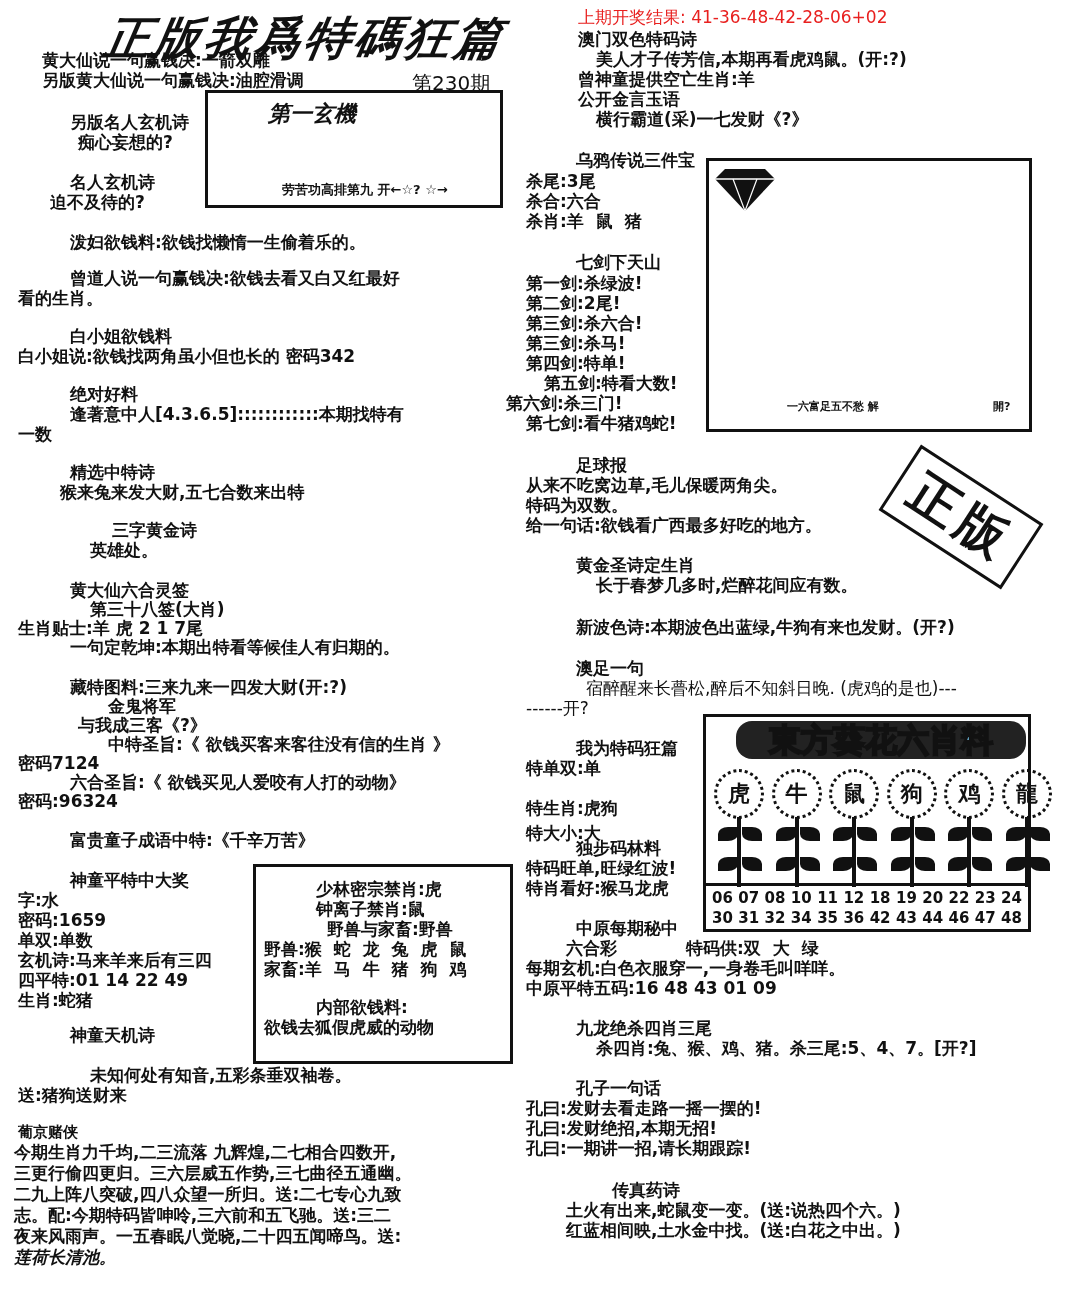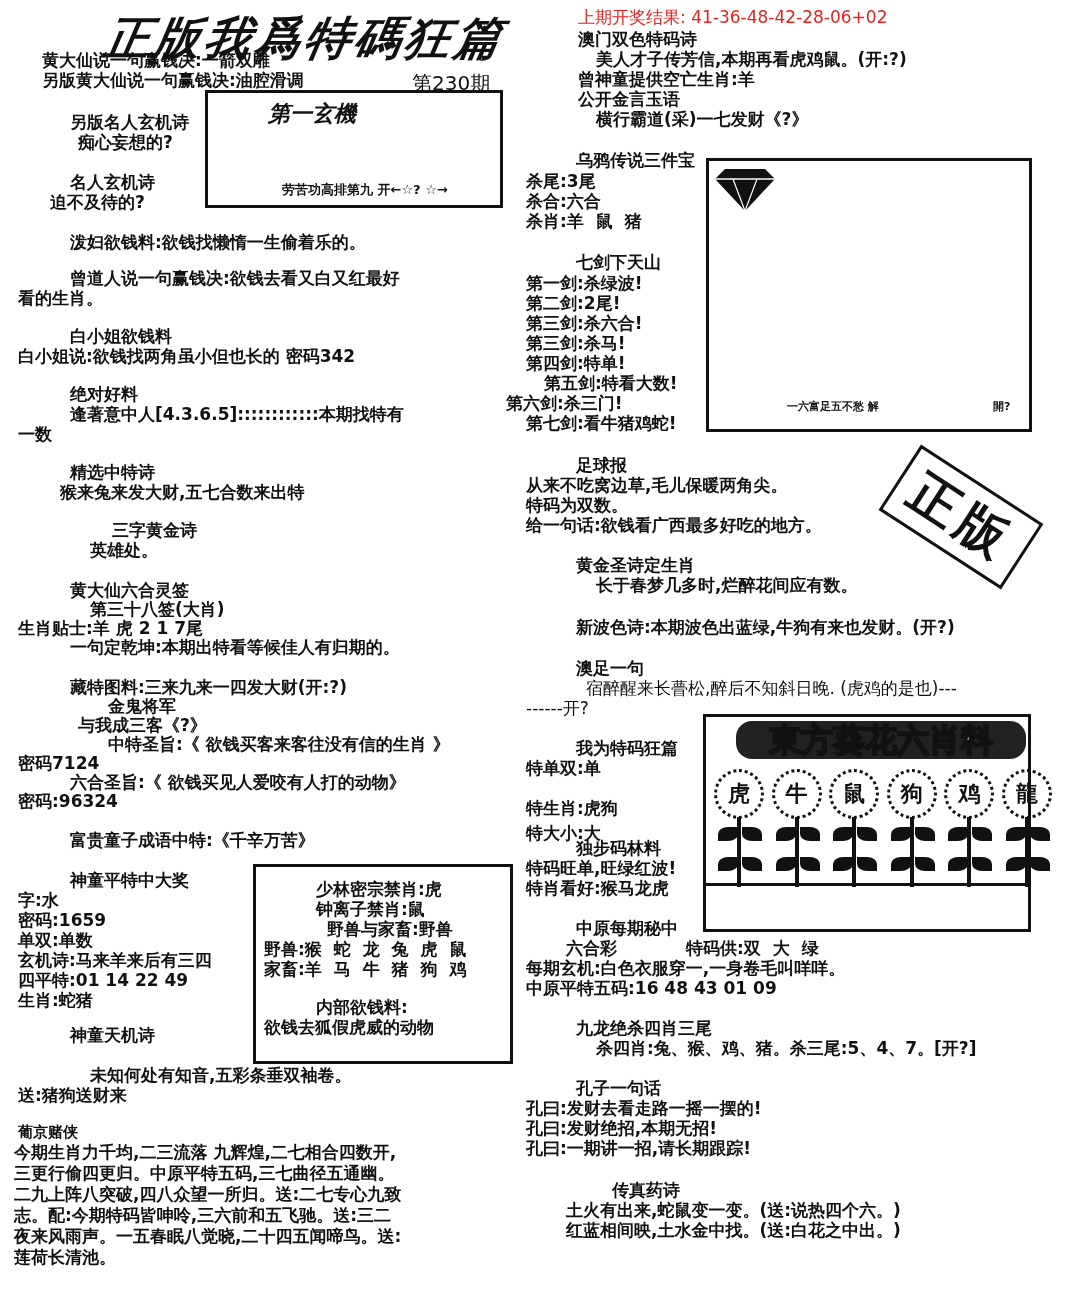--- a/index.html
+++ b/index.html
@@ -104,25 +104,25 @@
   <div class="t" style="left:60px;top:130px;">内部欲钱料:</div>
   <div class="t" style="left:8px;top:150px;">欲钱去狐假虎威的动物</div>
 </div>
 
 <div class="t" style="left:70px;top:1025px;">神童天机诗</div>
 <div class="t" style="left:90px;top:1065px;">未知何处有知音,五彩条垂双袖卷。</div>
 <div class="t" style="left:18px;top:1085px;">送:猪狗送财来</div>
 
 <div class="t small" style="left:18px;top:1122px;">葡京赌侠</div>
 <div class="t" style="left:14px;top:1142px;">今期生肖力千均,二三流落 九辉煌,二七相合四数开,</div>
-<div class="t" style="left:14px;top:1163px;">三更行偷四更归。中原平特五码,三七曲径五通幽。</div>
+<div class="t" style="left:14px;top:1163px;">三更行偷四更归。三六层威五作势,三七曲径五通幽。</div>
 <div class="t" style="left:14px;top:1184px;">二九上阵八突破,四八众望一所归。送:二七专心九致</div>
 <div class="t" style="left:14px;top:1205px;">志。配:今期特码皆呻呤,三六前和五飞驰。送:三二</div>
 <div class="t" style="left:14px;top:1226px;">夜来风雨声。一五春眠八觉晓,二十四五闻啼鸟。送:</div>
-<div class="t" style="left:14px;top:1247px;">莲荷长清池。</div>
+<div class="t" style="left:14px;top:1247px;font-style:italic;">莲荷长清池。</div>
 
 <div class="t red" style="left:578px;top:7px;">
   <span>上期开奖结果:</span>
   <span>41-36-48-42-28-06+02</span>
 </div>
 
 <div class="t" style="left:578px;top:29px;">澳门双色特码诗</div>
 <div class="t" style="left:596px;top:49px;">美人才子传芳信,本期再看虎鸡鼠。(开:?)</div>
 <div class="t" style="left:578px;top:69px;">曾神童提供空亡生肖:羊</div>
 <div class="t" style="left:578px;top:89px;">公开金言玉语</div>
@@ -224,20 +224,48 @@
     <div class="flower">
       <div class="head">龍</div>
       <div class="stem"></div>
         <div class="leaf" style="left:6px;top:58px;"></div>
         <div class="leaf" style="left:30px;top:58px;transform:scaleX(-1);"></div>
       <div class="leaf" style="left:6px;top:88px;"></div>
         <div class="leaf" style="left:30px;top:88px;transform:scaleX(-1);"></div>
     </div>
   </div>
   <div class="nums">
+    <div class="row" id="nums-row1">
+        <span>06</span>
+        <span>07</span>
+        <span>08</span>
+        <span>10</span>
+        <span>11</span>
+        <span>12</span>
+        <span>18</span>
+        <span>19</span>
+        <span>20</span>
+        <span>22</span>
+        <span>23</span>
+        <span>24</span>
+      </div>
+    <div class="row" id="nums-row2">
+        <span>30</span>
+        <span>31</span>
+        <span>32</span>
+        <span>34</span>
+        <span>35</span>
+        <span>36</span>
+        <span>42</span>
+        <span>43</span>
+        <span>44</span>
+        <span>46</span>
+        <span>47</span>
+        <span>48</span>
+      </div>
   </div>
 </div>
 
 <div class="t" style="left:576px;top:918px;">中原每期秘中</div>
 <div class="t" style="left:566px;top:938px;">六合彩</div>
 <div class="t" style="left:686px;top:938px;word-spacing:6px;">特码供:双 大 绿</div>
 <div class="t" style="left:526px;top:958px;">每期玄机:白色衣服穿一,一身卷毛叫咩咩。</div>
 <div class="t" style="left:526px;top:978px;">中原平特五码:16 48 43 01 09</div>
 
 <div class="t" style="left:576px;top:1018px;">九龙绝杀四肖三尾</div>

